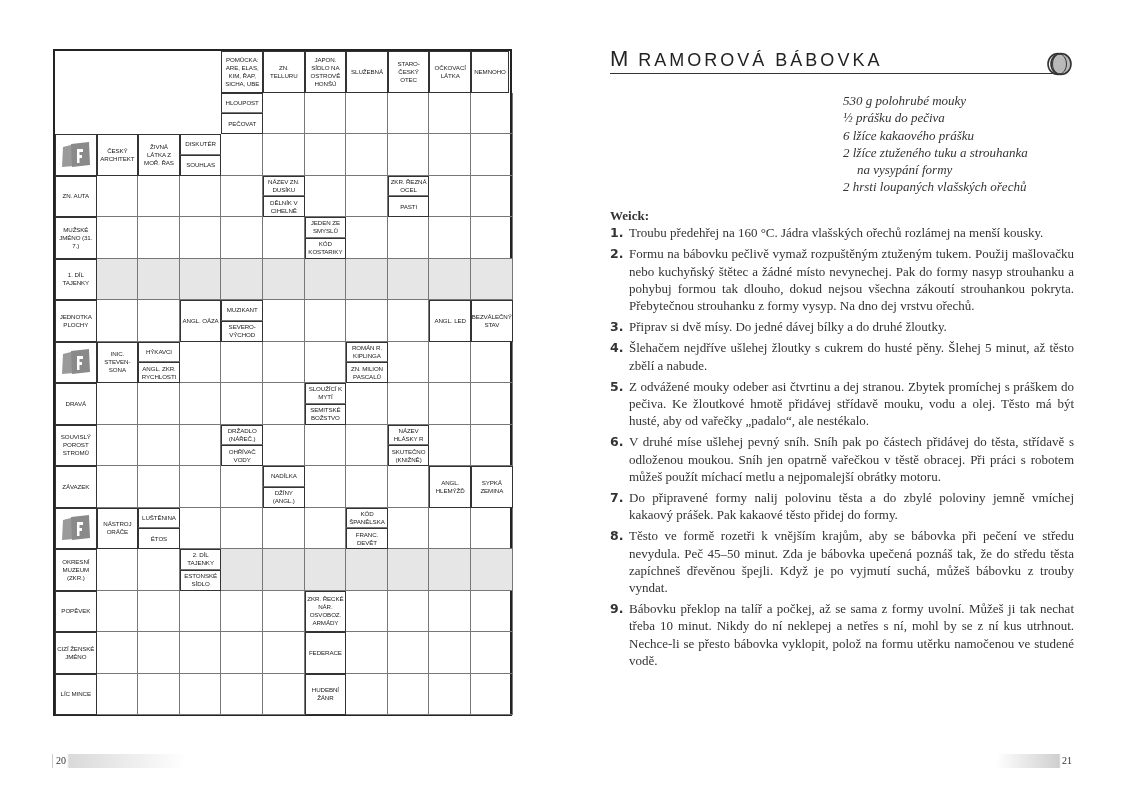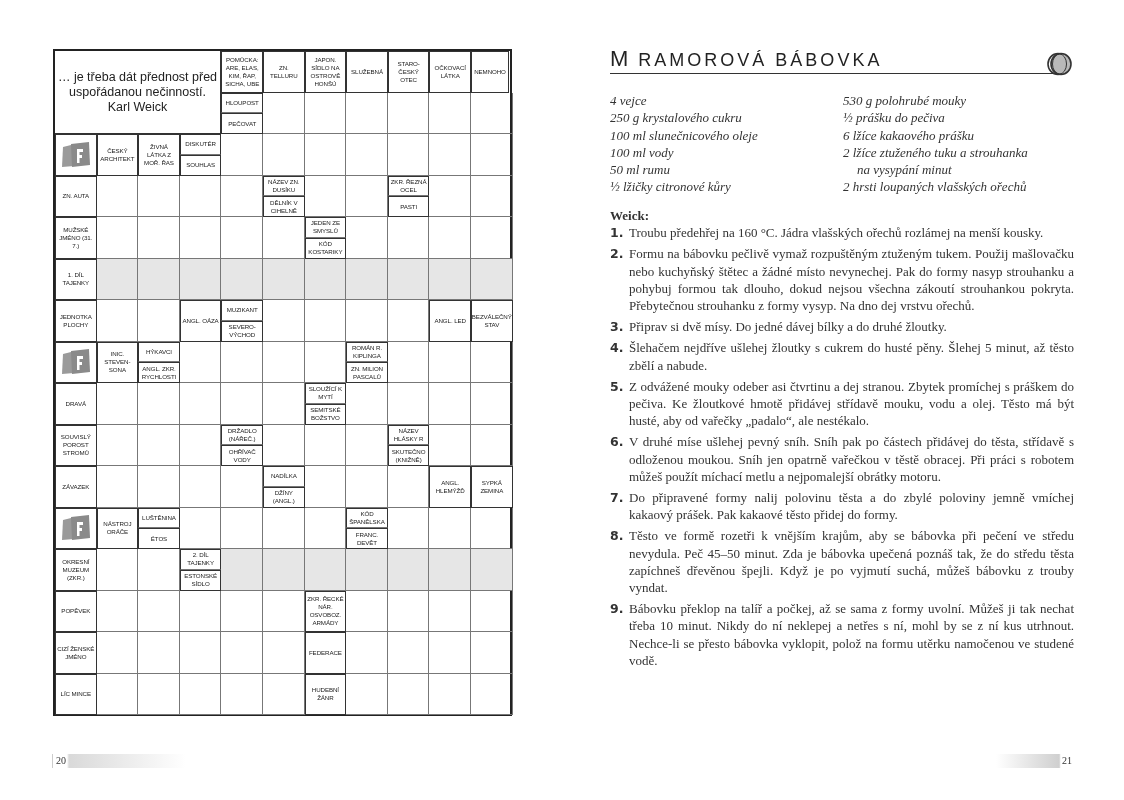--- a/index.html
+++ b/index.html
@@ -31,25 +31,20 @@
   .step{display:flex;margin-bottom:4px;text-align:justify;}
   .step .n{width:19px;flex:none;font-weight:bold;font-family:"DejaVu Sans",sans-serif;font-size:12.5px;}
   .step .t{flex:1;}
   .final{text-align:justify;}
 </style>
 </head>
 <body>
 
 <div class="page-left">
   <div class="grid" id="grid">
-    <div class="quote">
-      <div>… je třeba dát přednost před</div>
-      <div>uspořádanou nečinností.</div>
-      <div>Karl Weick</div>
-    </div>
   <div class="cell" style="left: 0px; top: 83px; width: 41.6px; height: 41.5px;"></div>
       <div class="cell" style="left: 41.6px; top: 83px; width: 41.6px; height: 41.5px;"></div>
       <div class="cell" style="left: 83.2px; top: 83px; width: 41.6px; height: 41.5px;"></div>
       <div class="cell" style="left: 124.8px; top: 83px; width: 41.6px; height: 41.5px;"></div>
       <div class="cell" style="left: 166.4px; top: 83px; width: 41.6px; height: 41.5px;"></div>
       <div class="cell" style="left: 208px; top: 83px; width: 41.6px; height: 41.5px;"></div>
       <div class="cell" style="left: 249.6px; top: 83px; width: 41.6px; height: 41.5px;"></div>
       <div class="cell" style="left: 291.2px; top: 83px; width: 41.6px; height: 41.5px;"></div>
       <div class="cell" style="left: 332.8px; top: 83px; width: 41.6px; height: 41.5px;"></div>
       <div class="cell" style="left: 374.4px; top: 83px; width: 41.6px; height: 41.5px;"></div>
@@ -299,34 +294,26 @@
     <span class="big">M</span>
     <span>RAMOROVÁ BÁBOVKA</span>
   </div>
   <div class="title-line"></div>
   <svg class="title-icon" width="30" height="24" viewBox="0 0 30 24">
     <ellipse cx="13" cy="12" rx="10" ry="10.5" fill="none" stroke="#333" stroke-width="1.6"></ellipse>
     <ellipse cx="16" cy="12" rx="10" ry="10.5" fill="#b9b9b9" stroke="#333" stroke-width="1.6"></ellipse>
     <ellipse cx="14.5" cy="12" rx="7" ry="10" fill="none" stroke="#333" stroke-width="1"></ellipse>
   </svg>
 
-  <div class="ingr" style="left:48px;" id="ingrL">
-      <div>4 vejce</div>
-      <div>250 g krystalového cukru</div>
-      <div>100 ml slunečnicového oleje</div>
-      <div>100 ml vody</div>
-      <div>50 ml rumu</div>
-      <div>½ lžičky citronové kůry</div>
-    </div>
   <div class="ingr" style="left:281px;" id="ingrR">
       <div>530 g polohrubé mouky</div>
       <div>½ prášku do pečiva</div>
       <div>6 lžíce kakaového prášku</div>
       <div>2 lžíce ztuženého tuku a strouhanka</div>
-      <div class="indent">na vysypání minut</div>
+      <div class="indent">na vysypání formy</div>
       <div>2 hrsti loupaných vlašských ořechů</div>
     </div>
 
   <div class="steps">
     <div class="head">Weick:</div>
     <div id="steps">
         <div class="step">
           <span class="n">1.</span>
           <span class="t">Troubu předehřej na 160 °C. Jádra vlašských ořechů rozlámej na menší kousky.</span>
         </div>

